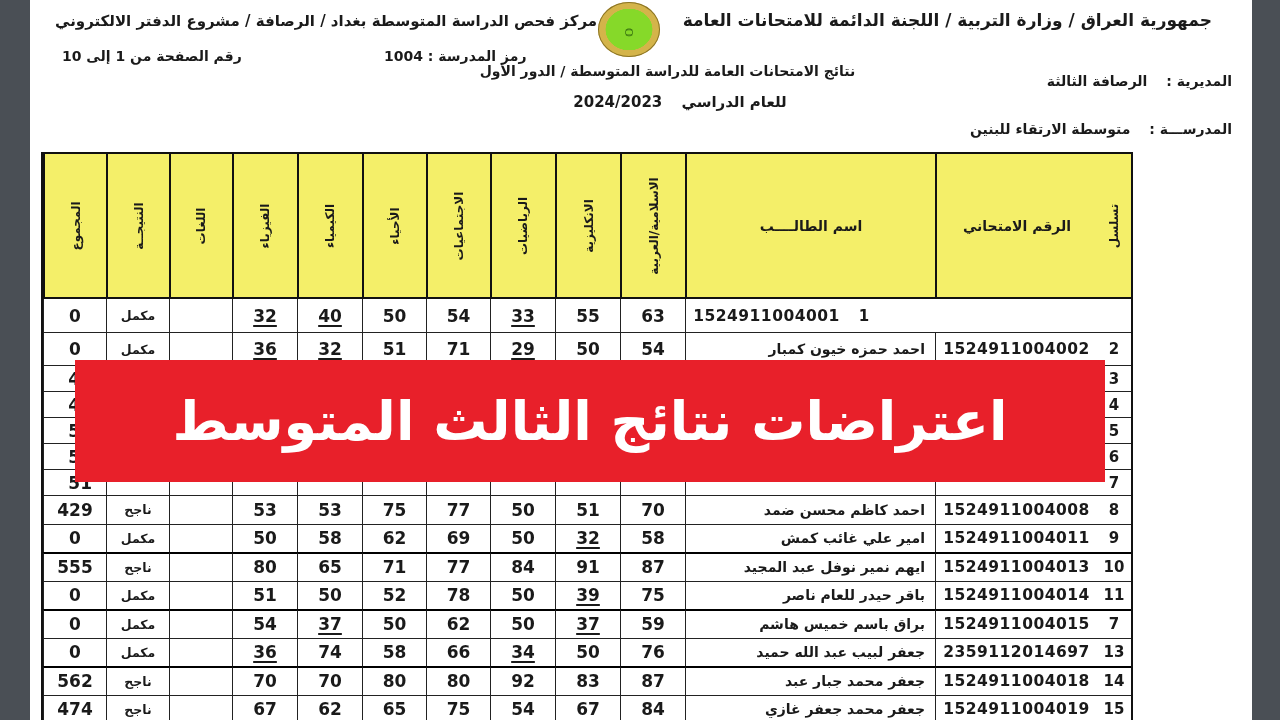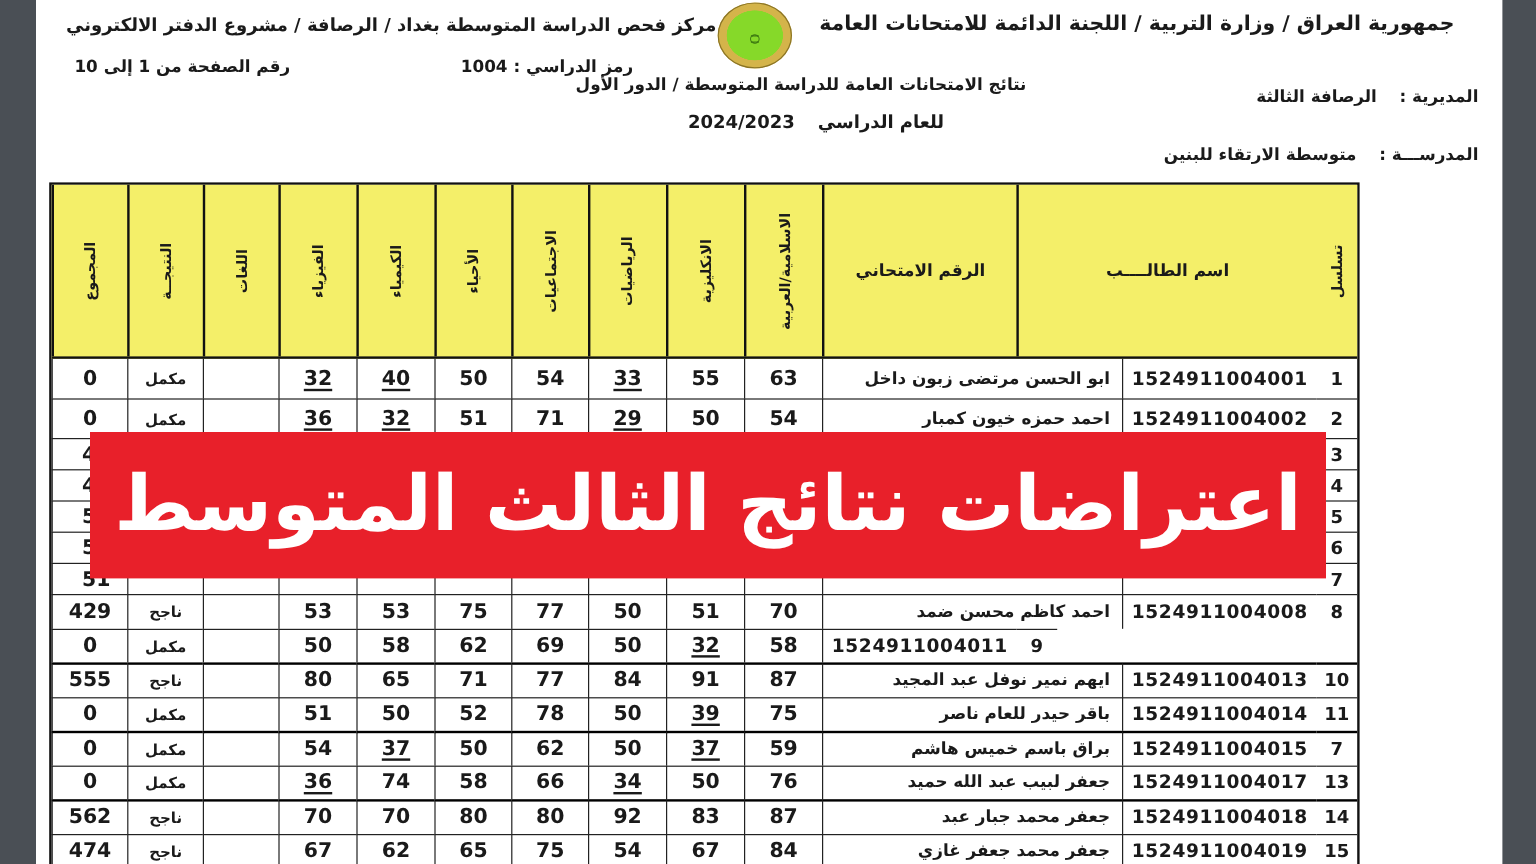--- a/index.html
+++ b/index.html
@@ -50,39 +50,39 @@
   .td.result{font-size:12.5px;}
   .td.name{justify-content:flex-start;padding-right:10px;font-size:14px;}
   .td.examno{font-size:15.5px;letter-spacing:.5px;direction:ltr;}
   .td.serial{font-size:15px;direction:ltr;}
   .td.fail{text-decoration:underline;text-decoration-thickness:2px;text-underline-offset:3px;}
   .tr.hidden-row .td.total{justify-content:flex-start;padding-right:14px;}
 
   
   .banner{position:absolute;left:75px;top:360px;width:1030px;height:122px;z-index:5;
     display:flex;align-items:center;justify-content:center;direction:rtl;}
-  .banner span{color:#ffffff;font-weight:bold;font-size:64px;white-space:nowrap;}
+  .banner span{color:#ffffff;font-weight:bold;font-size:54px;white-space:nowrap;}
 </style>
 </head>
 <body>
 
 <div class="stage">
   <div class="edge left"></div>
   <div class="edge right"></div>
 
   <div class="hdr hdr-right-title">جمهورية العراق / وزارة التربية / اللجنة الدائمة للامتحانات العامة</div>
 
   <div class="logo">
     <span class="inner">۝</span>
   </div>
 
   <div class="hdr hdr-left-title">مركز فحص الدراسة المتوسطة بغداد / الرصافة / مشروع الدفتر الالكتروني</div>
 
   <div class="hdr school-code">
-    <span>رمز الدراسي :</span>
+    <span>رمز المدرسة :</span>
     <span class="val">1004</span>
   </div>
 
   <div class="hdr page-range">رقم الصفحة من 1 إلى 10</div>
 
   <div class="hdr center-l1">نتائج الامتحانات العامة للدراسة المتوسطة / الدور الأول</div>
   <div class="hdr center-l2">
     <span>للعام الدراسي</span>
     <span class="year">2024/2023</span>
   </div>
@@ -121,43 +121,42 @@
         </div>
         <div class="th" style="width: 65px;">
           <span class="rot">الرياضيات</span>
         </div>
         <div class="th" style="width: 65px;">
           <span class="rot">الانكليزية</span>
         </div>
         <div class="th" style="width: 65px;">
           <span class="rot">الاسلامية/العربية</span>
         </div>
+        <div class="th hname" style="width: 250px;">
+          <span>اسم الطالــــب</span>
+        </div>
         <div class="th hname" style="width: 162px;">
           <span>الرقم الامتحاني</span>
-        </div>
-        <div class="th hname" style="width: 250px;">
-          <span>اسم الطالــــب</span>
         </div>
         <div class="th" style="width: 34px;">
           <span class="rot">تسلسل</span>
         </div>
       </div>
     <div id="tbody">
         <div class="tr" style="height: 33px;">
           <div class="td total" style="width: 63px;">0</div>
           <div class="td result" style="width: 63px;">مكمل</div>
           <div class="td score" style="width: 63px;"></div>
           <div class="td score fail" style="width: 65px;">32</div>
           <div class="td score fail" style="width: 65px;">40</div>
           <div class="td score" style="width: 64px;">50</div>
           <div class="td score" style="width: 64px;">54</div>
           <div class="td score fail" style="width: 65px;">33</div>
           <div class="td score" style="width: 65px;">55</div>
           <div class="td score" style="width: 65px;">63</div>
-          <div class="td name" style="width: 250px;">ابو الحسن مرتضى زبون داخل</div>
           <div class="td examno" style="width: 162px;">1524911004001</div>
           <div class="td serial" style="width: 34px;">1</div>
         </div>
         <div class="tr" style="height: 33px;">
           <div class="td total" style="width: 63px;">0</div>
           <div class="td result" style="width: 63px;">مكمل</div>
           <div class="td score" style="width: 63px;"></div>
           <div class="td score fail" style="width: 65px;">36</div>
           <div class="td score fail" style="width: 65px;">32</div>
           <div class="td score" style="width: 64px;">51</div>
@@ -263,20 +262,21 @@
           <div class="td total" style="width: 63px;">0</div>
           <div class="td result" style="width: 63px;">مكمل</div>
           <div class="td score" style="width: 63px;"></div>
           <div class="td score" style="width: 65px;">50</div>
           <div class="td score" style="width: 65px;">58</div>
           <div class="td score" style="width: 64px;">62</div>
           <div class="td score" style="width: 64px;">69</div>
           <div class="td score" style="width: 65px;">50</div>
           <div class="td score fail" style="width: 65px;">32</div>
           <div class="td score" style="width: 65px;">58</div>
+          <div class="td name" style="width: 250px;">امير علي غائب كمش</div>
           <div class="td examno" style="width: 162px;">1524911004011</div>
           <div class="td serial" style="width: 34px;">9</div>
         </div>
         <div class="tr sep" style="height: 28.5px;">
           <div class="td total" style="width: 63px;">555</div>
           <div class="td result" style="width: 63px;">ناجح</div>
           <div class="td score" style="width: 63px;"></div>
           <div class="td score" style="width: 65px;">80</div>
           <div class="td score" style="width: 65px;">65</div>
           <div class="td score" style="width: 64px;">71</div>
@@ -323,21 +323,21 @@
           <div class="td result" style="width: 63px;">مكمل</div>
           <div class="td score" style="width: 63px;"></div>
           <div class="td score fail" style="width: 65px;">36</div>
           <div class="td score" style="width: 65px;">74</div>
           <div class="td score" style="width: 64px;">58</div>
           <div class="td score" style="width: 64px;">66</div>
           <div class="td score fail" style="width: 65px;">34</div>
           <div class="td score" style="width: 65px;">50</div>
           <div class="td score" style="width: 65px;">76</div>
           <div class="td name" style="width: 250px;">جعفر لبيب عبد الله حميد</div>
-          <div class="td examno" style="width: 162px;">1524911004017</div>
+          <div class="td examno" style="width: 162px;">2359112014697</div>
           <div class="td serial" style="width: 34px;">13</div>
         </div>
         <div class="tr sep" style="height: 28.5px;">
           <div class="td total" style="width: 63px;">562</div>
           <div class="td result" style="width: 63px;">ناجح</div>
           <div class="td score" style="width: 63px;"></div>
           <div class="td score" style="width: 65px;">70</div>
           <div class="td score" style="width: 65px;">70</div>
           <div class="td score" style="width: 64px;">80</div>
           <div class="td score" style="width: 64px;">80</div>

